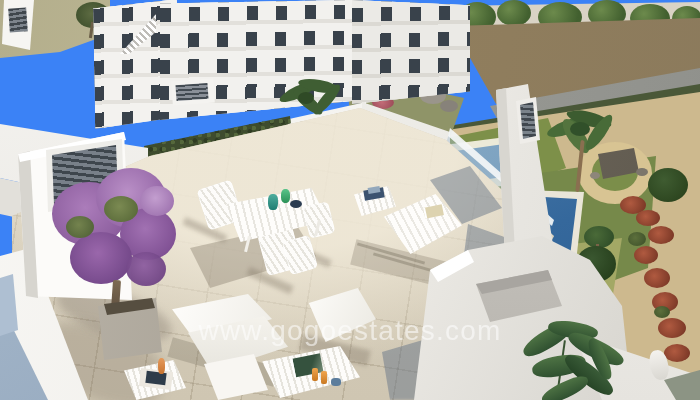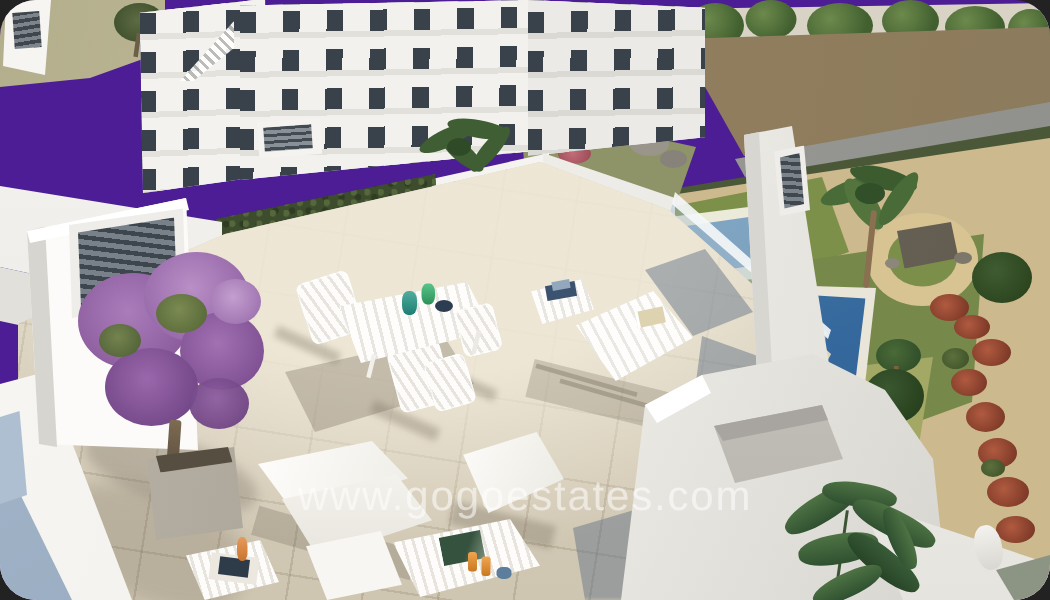--- a/index.html
+++ b/index.html
@@ -1,17 +1,17 @@
 <!DOCTYPE html>
 <html><head>
 <meta charset="utf-8">
 <style>
   html,body{margin:0;padding:0;background:#222;}
   #stage{position:relative;width:700px;height:400px;overflow:hidden;
-         background:#4c1d95;font-family:"Liberation Sans",sans-serif;border-radius:24px;}
+         background:#3b82f6;font-family:"Liberation Sans",sans-serif;}
   .ly{position:absolute;inset:0;}
   .po{position:absolute;}
 
   
   #scrub{clip-path:polygon(0 0,110px 0,110px 34px,60px 52px,0 58px);
     background:linear-gradient(100deg,#b3ae8c,#c8c09c 60%,#bdb592);}
   #scrubSpots{clip-path:polygon(0 0,110px 0,110px 34px,60px 52px,0 58px);
     background:radial-gradient(circle at 20% 40%,#8e8a66 0 5px,transparent 6px),
                radial-gradient(circle at 55% 25%,#97926d 0 6px,transparent 7px),
                radial-gradient(circle at 80% 55%,#8a8562 0 4px,transparent 5px);}

